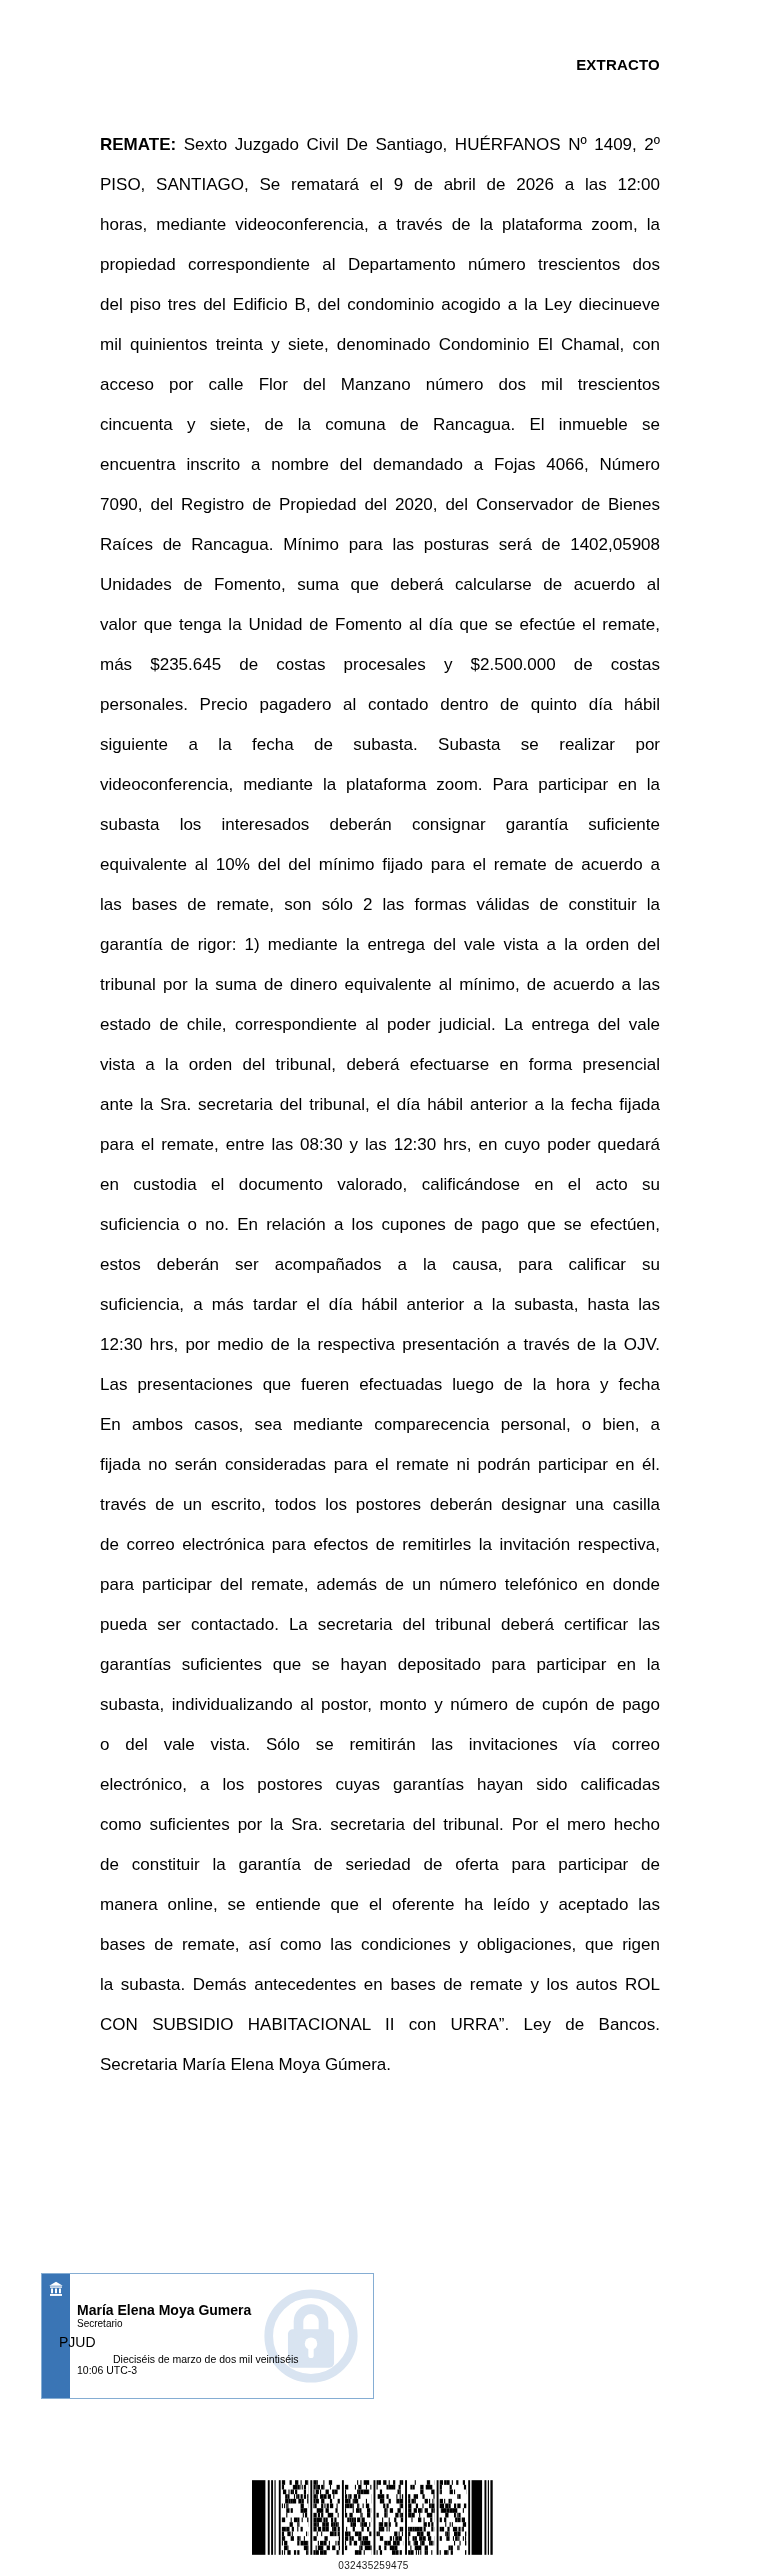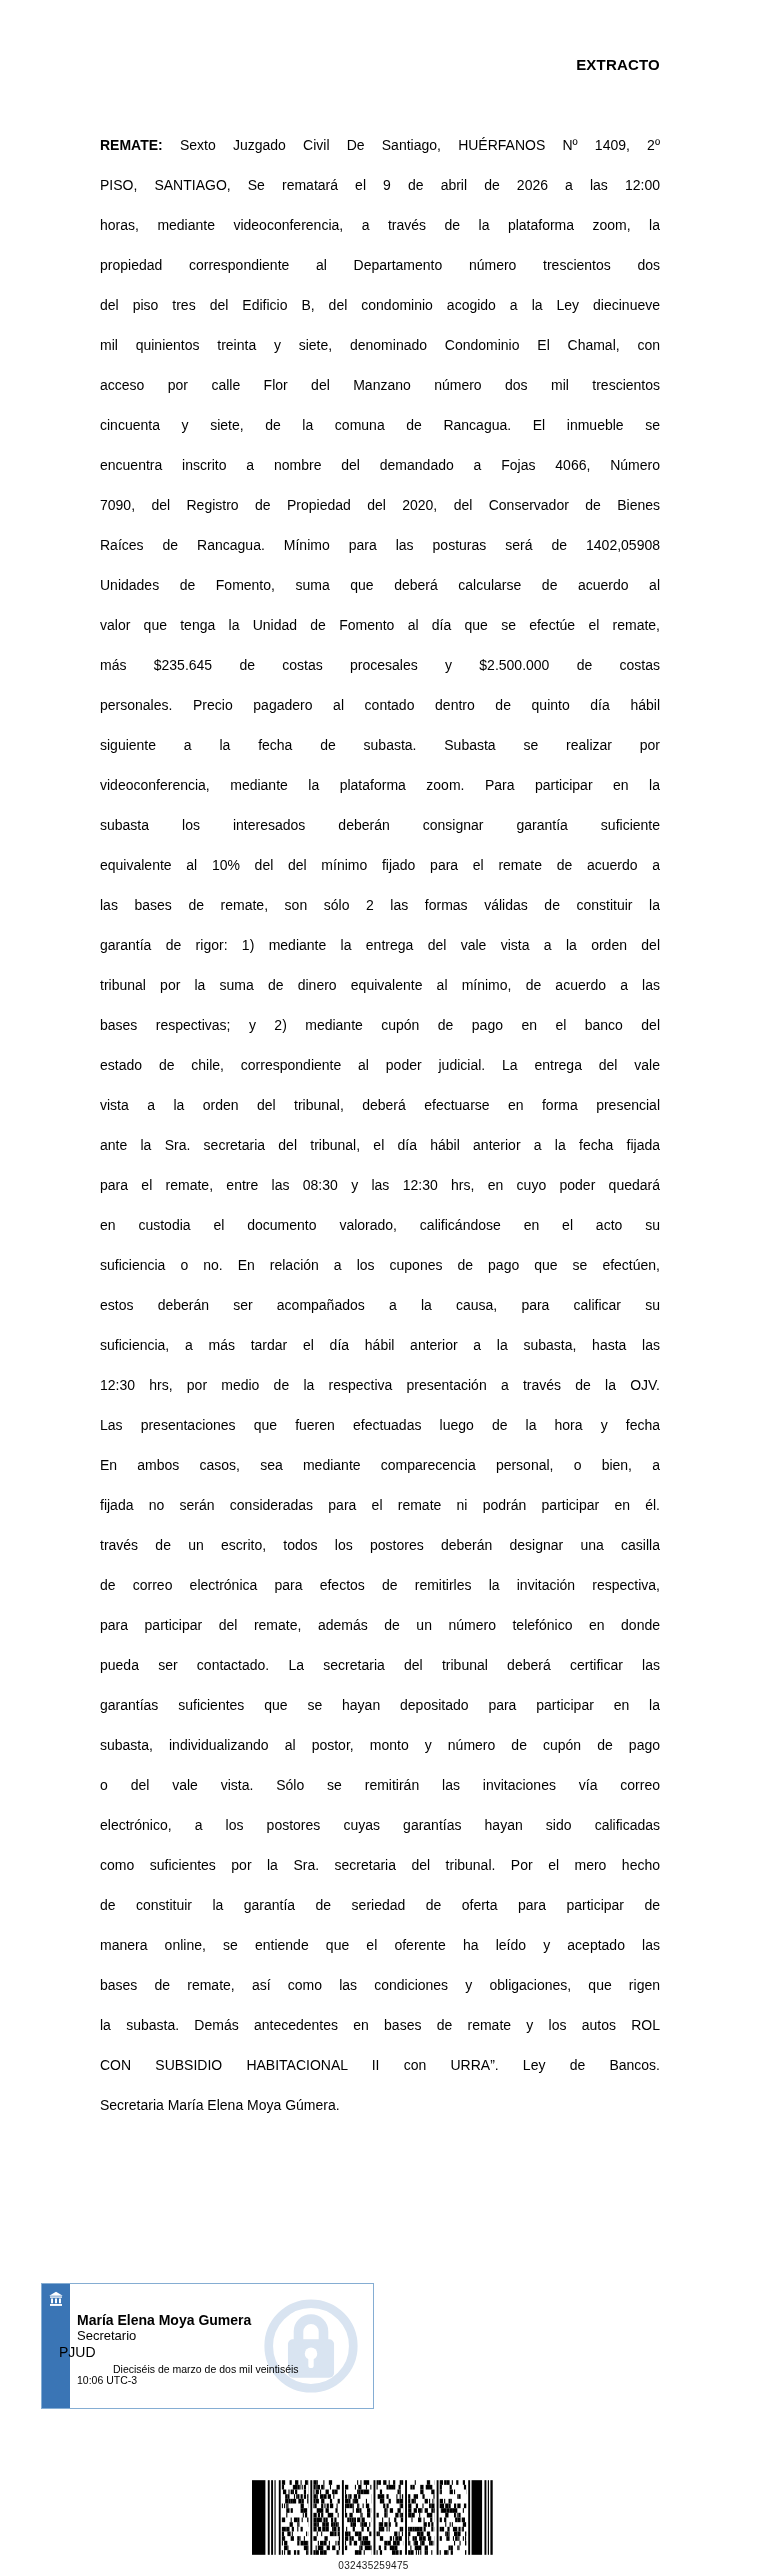--- a/index.html
+++ b/index.html
@@ -12,46 +12,45 @@
     overflow: hidden;
   }
 
   .page-title {
     position: absolute; top: 56px; left: 100px; width: 560px;
     text-align: right; font-weight: 700; font-size: 15px; letter-spacing: 0.2px;
   }
 
   .doc {
     position: absolute; top: 125px; left: 100px; width: 560px;
-    font-size: 14px;
+    font-size: 17px;
   }
   .doc .line {
     line-height: 40px; height: 40px; overflow: hidden;
     text-align: justify; text-align-last: justify;
   }
   .doc .line.last { text-align-last: left; }
   .doc b { font-weight: 700; }
 
   .stamp {
     position: absolute; left: 41px; top: 2273px; width: 333px; height: 126px;
     box-sizing: border-box; background: #fff;
     border: 1.9px solid var(--border_blue, #85ADD3);
-    margin-top: 10px;
   }
   .stamp-bar {
     position: absolute; left: 0; top: 0; width: 28px; height: 100%;
     background: var(--bar_blue, #3A75B5);
   }
   .stamp-badge {
     position: absolute; left: 0; top: 0; width: 28px; height: 30px;
     display: flex; align-items: center; justify-content: center;
   }
   .stamp-watermark { position: absolute; left: 220px; top: 12.5px; width: 98px; height: 98px; }
   .stamp-name { position: absolute; left: 35px; top: 28px;  font-size: 14px; font-weight: 700; }
-  .stamp-role { position: absolute; left: 35px; top: 44px;  font-size: 13px; }
+  .stamp-role { position: absolute; left: 35px; top: 44px;  font-size: 10px; }
   .stamp-inst { position: absolute; left: 17px; top: 60px;  font-size: 14px; }
   .stamp-date { position: absolute; left: 35px; top: 79px;  font-size: 10.5px; padding-left: 36px; }
   .stamp-time { position: absolute; left: 35px; top: 90px;  font-size: 10.5px; }
 
   .barcode { position: absolute; left: 252px; top: 2480px; width: 243px; text-align: center; }
   .barcode-num { font-size: 10px; color: #1a1a1a; margin-top: 1px; letter-spacing: 0.3px; }
 </style>
 </head>
 <body>
 
@@ -73,21 +72,20 @@
     <div class="line">valor que tenga la Unidad de Fomento al día que se efectúe el remate,</div>
     <div class="line">más $235.645 de costas procesales y $2.500.000 de costas</div>
     <div class="line">personales. Precio pagadero al contado dentro de quinto día hábil</div>
     <div class="line">siguiente a la fecha de subasta. Subasta se realizar por</div>
     <div class="line">videoconferencia, mediante la plataforma zoom. Para participar en la</div>
     <div class="line">subasta los interesados deberán consignar garantía suficiente</div>
     <div class="line">equivalente al 10% del del mínimo fijado para el remate de acuerdo a</div>
     <div class="line">las bases de remate, son sólo 2 las formas válidas de constituir la</div>
     <div class="line">garantía de rigor: 1) mediante la entrega del vale vista a la orden del</div>
     <div class="line">tribunal por la suma de dinero equivalente al mínimo, de acuerdo a las</div>
-    <div class="line">bases respectivas; y 2) mediante cupón de pago en el banco del</div>
     <div class="line">estado de chile, correspondiente al poder judicial. La entrega del vale</div>
     <div class="line">vista a la orden del tribunal, deberá efectuarse en forma presencial</div>
     <div class="line">ante la Sra. secretaria del tribunal, el día hábil anterior a la fecha fijada</div>
     <div class="line">para el remate, entre las 08:30 y las 12:30 hrs, en cuyo poder quedará</div>
     <div class="line">en custodia el documento valorado, calificándose en el acto su</div>
     <div class="line">suficiencia o no. En relación a los cupones de pago que se efectúen,</div>
     <div class="line">estos deberán ser acompañados a la causa, para calificar su</div>
     <div class="line">suficiencia, a más tardar el día hábil anterior a la subasta, hasta las</div>
     <div class="line">12:30 hrs, por medio de la respectiva presentación a través de la OJV.</div>
     <div class="line">Las presentaciones que fueren efectuadas luego de la hora y fecha</div>

